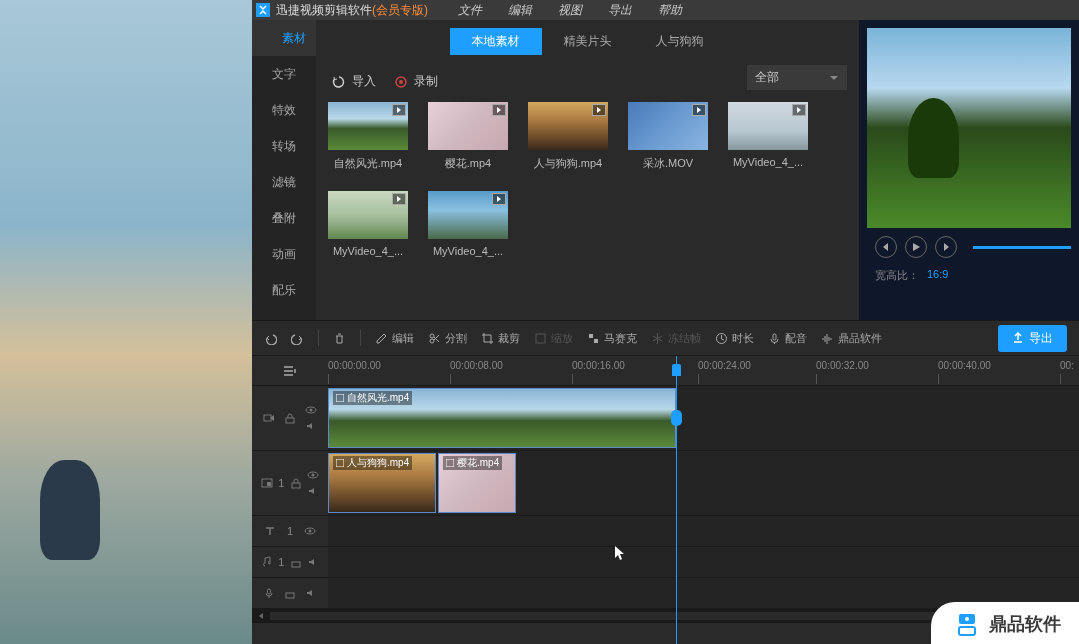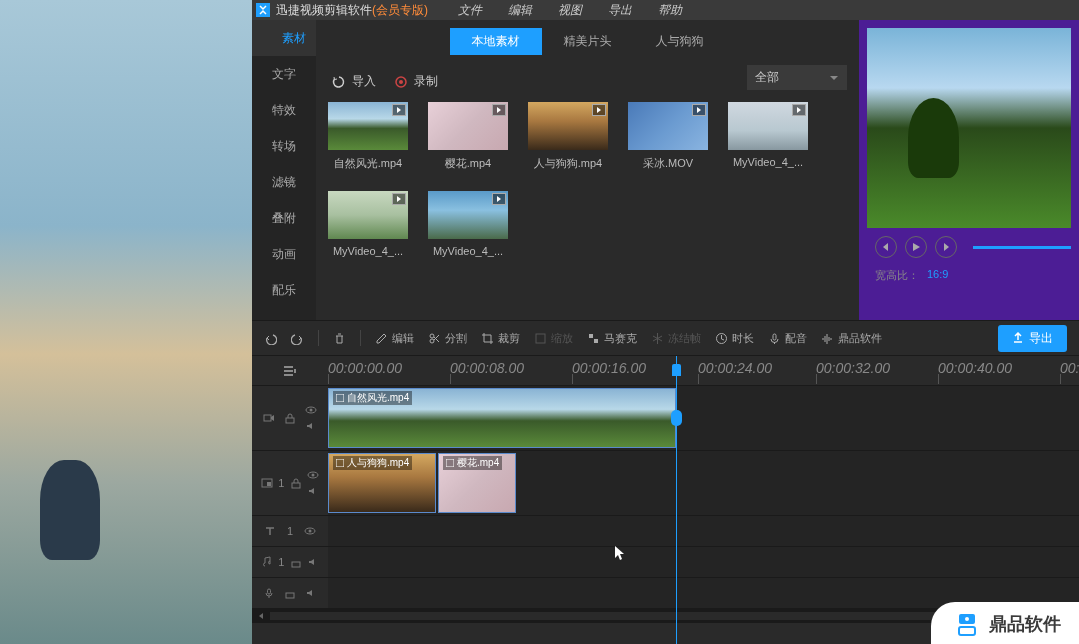--- a/index.html
+++ b/index.html
@@ -40,21 +40,21 @@
 .media-thumb .playbadge::after { content: ""; border-left: 4px solid #fff; border-top: 3px solid transparent; border-bottom: 3px solid transparent; }
 .thumb-nature { background: linear-gradient(180deg, #8ab4d4 0%, #b8d8e8 35%, #3a5a2a 55%, #5a8a3a 100%); }
 .thumb-sakura { background: linear-gradient(135deg, #e8d0d8 0%, #d0b8c0 50%, #c8a8b0 100%); }
 .thumb-dog { background: linear-gradient(180deg, #d4a860 0%, #a87840 40%, #3a2a1a 100%); }
 .thumb-ice { background: linear-gradient(135deg, #4a7ab8 0%, #6a9ad0 50%, #8ab4e0 100%); }
 .thumb-mv1 { background: linear-gradient(180deg, #d0d8e0 0%, #b8c8d0 60%, #8898a0 100%); }
 .thumb-mv2 { background: linear-gradient(180deg, #c8d8c0 0%, #a8c0a0 50%, #608850 100%); }
 .thumb-mv3 { background: linear-gradient(180deg, #5a9ac8 0%, #8ac0e0 40%, #4a6a4a 100%); }
 .media-label { color: #bbb; font-size: 11px; margin-top: 6px; text-align: center; white-space: nowrap; overflow: hidden; text-overflow: ellipsis; }
 
-.preview-area { width: 220px; background: #4c1d95; padding: 8px; display: flex; flex-direction: column; }
+.preview-area { width: 220px; background: #0f172a; padding: 8px; display: flex; flex-direction: column; }
 .preview-window { width: 100%; height: 200px; background: #000; margin-bottom: 8px; }
 .preview-img { width: 100%; height: 100%; background: linear-gradient(180deg, #7ab4d8 0%, #b8d8f0 30%, #2a4a1a 50%, #4a8a2a 100%); position: relative; }
 .preview-img::after { content: ""; position: absolute; left: 20%; top: 35%; width: 25%; height: 40%; background: #1a3a0a; border-radius: 50% 50% 20% 20%; }
 .preview-controls { display: flex; align-items: center; gap: 8px; justify-content: flex-start; padding-left: 8px; }
 .pctrl { width: 22px; height: 22px; border: 1px solid #666; border-radius: 50%; display: flex; align-items: center; justify-content: center; cursor: pointer; }
 .pctrl svg { width: 10px; height: 10px; fill: #aaa; }
 .preview-seek { flex: 1; height: 3px; background: #1e9fff; margin-left: 8px; }
 .preview-info { display: flex; gap: 8px; font-size: 11px; margin-top: 10px; padding-left: 8px; }
 .preview-info-label { color: #888; }
 .preview-info-val { color: #1e9fff; }
@@ -64,21 +64,21 @@
 .tbtn.disabled { color: #555; }
 .tbtn svg { width: 13px; height: 13px; fill: currentColor; }
 .tsep { width: 1px; height: 16px; background: #444; }
 .export-btn { margin-left: auto; background: #1e9fff; color: #fff; padding: 5px 14px; border-radius: 3px; font-size: 12px; display: flex; align-items: center; gap: 5px; cursor: pointer; }
 
 .timeline { flex: 1; background: #2a2a2a; display: flex; flex-direction: column; position: relative; }
 .time-ruler { height: 30px; display: flex; position: relative; border-bottom: 1px solid #1a1a1a; }
 .time-ruler-left { width: 76px; display: flex; align-items: center; justify-content: center; }
 .time-ruler-left svg { width: 16px; height: 16px; fill: #aaa; }
 .time-ruler-ticks { flex: 1; position: relative; }
-.time-tick { position: absolute; top: 4px; color: #888; font-size: 14px; font-style: italic; }
+.time-tick { position: absolute; top: 4px; color: #888; font-size: 10px; }
 .time-tick::after { content: ""; position: absolute; top: 14px; left: 0; width: 1px; height: 10px; background: #555; }
 
 .track { display: flex; border-bottom: 1px solid #1a1a1a; }
 .track-head { width: 76px; background: #2a2a2a; display: flex; align-items: center; justify-content: space-around; padding: 0 6px; }
 .track-head svg { width: 12px; height: 12px; fill: #777; }
 .track-head-num { color: #888; font-size: 11px; }
 .track-body { flex: 1; position: relative; background: #242424; }
 .track.tall .track-body, .track.tall .track-head { height: 64px; }
 .track.short .track-body, .track.short .track-head { height: 30px; }
 

